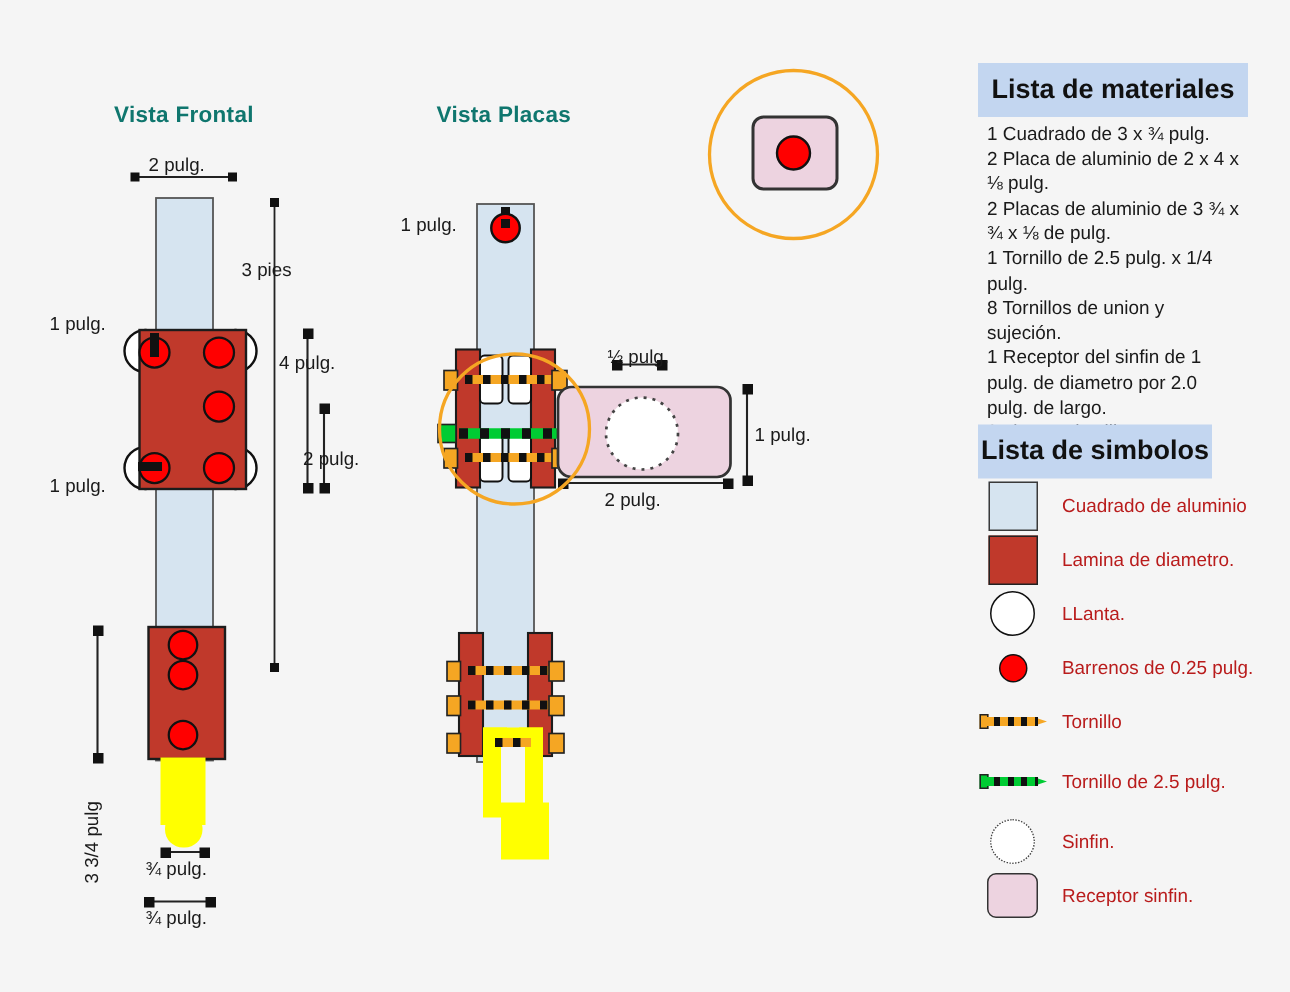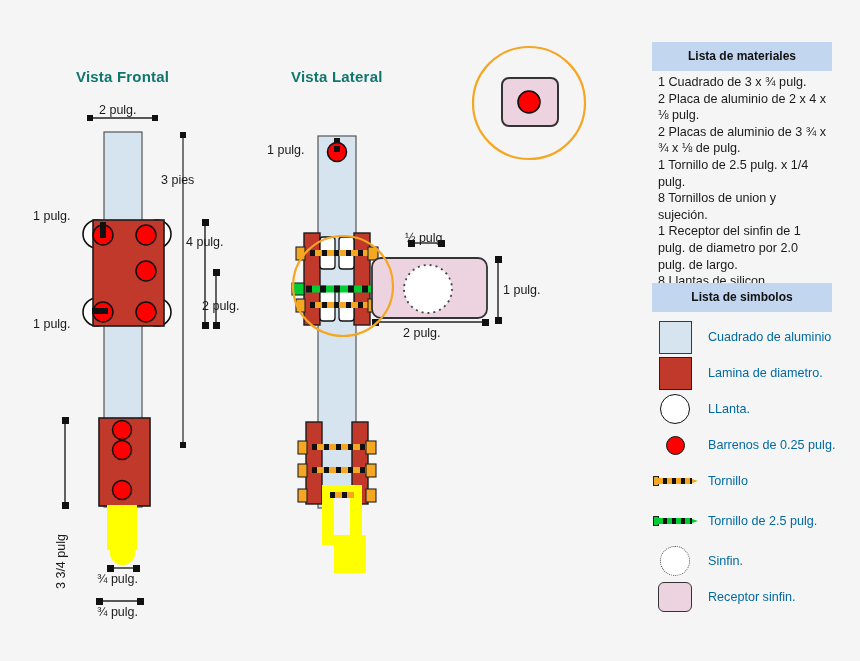--- a/index.html
+++ b/index.html
@@ -23,39 +23,39 @@
   }
   .dim-vert{
     font-size:12.5px;color:#1a1a1a;white-space:nowrap;
     transform:rotate(-90deg);transform-origin:left top;
   }
 
   
   .panel-head{
     background:#c3d6f0;
     text-align:center;
-    font-size:12px;font-weight:bold;color:#111;
+    font-size:18px;font-weight:bold;color:#111;
     padding:7px 0 8px 0;
   }
   .panel-body{
     font-size:12.6px;line-height:1.32;color:#1a1a1a;
     padding:3px 4px 0 6px;
   }
   .panel-body div{white-space:normal;}
 
   .legend-row{
     display:flex;align-items:center;
     margin-bottom:2px;
   }
   .legend-swatch{
     width:46px;min-width:46px;height:34px;
     display:flex;align-items:center;justify-content:center;
     margin-right:10px;
   }
-  .legend-label{font-size:12.6px;color:#0369a1;}
+  .legend-label{font-size:12.6px;color:#b91c1c;}
 
   .sw-square{width:33px;height:33px;border:1.4px solid #3a3a3a;box-sizing:border-box;}
   .sw-alum{background:#d6e4f0;}
   .sw-lamina{background:#c0392b;border-color:#222;}
   .sw-llanta{width:30px;height:30px;border-radius:50%;background:#fff;border:1.6px solid #111;box-sizing:border-box;}
   .sw-barreno{width:19px;height:19px;border-radius:50%;background:#ff0000;border:1.6px solid #111;box-sizing:border-box;}
   .sw-receptor{width:34px;height:30px;background:#edd3e0;border:1.6px solid #333;border-radius:6px;box-sizing:border-box;}
   .sw-sinfin{width:30px;height:30px;border-radius:50%;background:#fff;border:1.7px dotted #444;box-sizing:border-box;}
   .sw-conector{width:33px;height:30px;background:#ffff00;border:1px solid #e8e800;box-sizing:border-box;}
 
@@ -146,21 +146,21 @@
   <div class="abs dim" style="left:99px;top:103px;">2 pulg.</div>
   <div class="abs dim" style="left:161px;top:173px;">3 pies</div>
   <div class="abs dim" style="left:186px;top:235px;">4 pulg.</div>
   <div class="abs dim" style="left:202px;top:299px;">2 pulg.</div>
   <div class="abs dim" style="left:33px;top:209px;">1 pulg.</div>
   <div class="abs dim" style="left:33px;top:317px;">1 pulg.</div>
   <div class="abs dim-vert" style="left:54px;top:589px;">3 3/4 pulg</div>
   <div class="abs dim" style="left:97px;top:572px;">¾ pulg.</div>
   <div class="abs dim" style="left:97px;top:605px;">¾ pulg.</div>
 
-  <div class="abs view-title" style="left:291px;top:68px;">Vista Lateral</div>
+  <div class="abs view-title" style="left:291px;top:68px;">Vista Placas</div>
 
   <svg class="abs" style="left:250px;top:0px;" width="290" height="661">
 
     <rect x="68" y="136" width="38" height="372" fill="#d6e4f0" stroke="#555" stroke-width="1.2"></rect>
 
     <rect x="84" y="138" width="6" height="10" fill="#111"></rect>
     <circle cx="87" cy="152" r="9.5" fill="#ff0000" stroke="#111" stroke-width="1.6"></circle>
     <rect x="84" y="146" width="6" height="6" fill="#111"></rect>
 
     <rect x="54" y="233" width="16" height="92" fill="#c0392b" stroke="#1c1c1c" stroke-width="1.4"></rect>
@@ -258,21 +258,21 @@
       <div>2 Placa de aluminio de 2 x 4 x ⅛ pulg.</div>
       <div>2 Placas de aluminio de 3 ¾ x ¾ x ⅛ de pulg.</div>
       <div>1 Tornillo de 2.5 pulg. x 1/4 pulg.</div>
       <div>8 Tornillos de union y sujeción.</div>
       <div>1 Receptor del sinfin de 1 pulg. de diametro por 2.0 pulg. de largo.</div>
       <div>8 Llantas de silicon.</div>
       <div>1 Conector Y.</div>
     </div>
   </div>
 
-  <div class="abs" style="left:652px;top:283px;width:180px;">
+  <div class="abs" style="left:652px;top:283px;width:156px;">
     <div class="panel-head">Lista de simbolos</div>
   </div>
 
   <div class="abs" style="left:652px;top:320px;width:205px;">
 
     <div class="legend-row">
       <div class="legend-swatch">
         <div class="sw-square sw-alum"></div>
       </div>
       <div class="legend-label">Cuadrado de aluminio</div>

